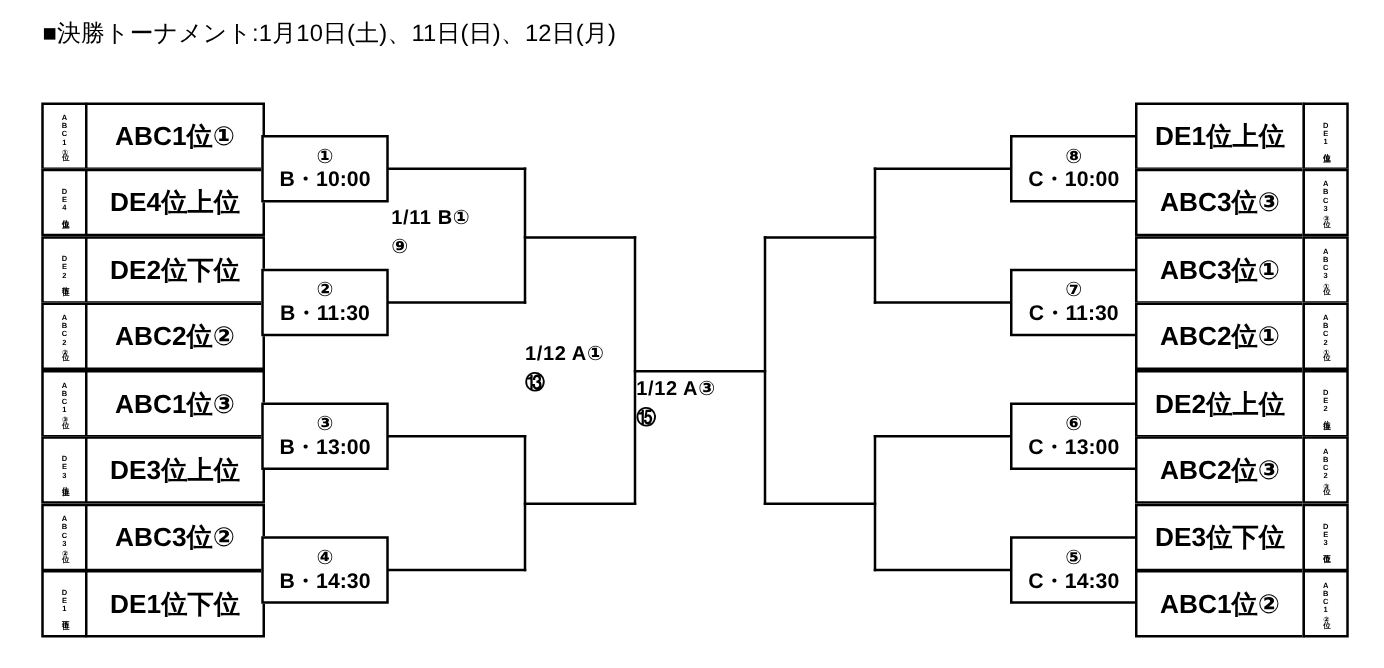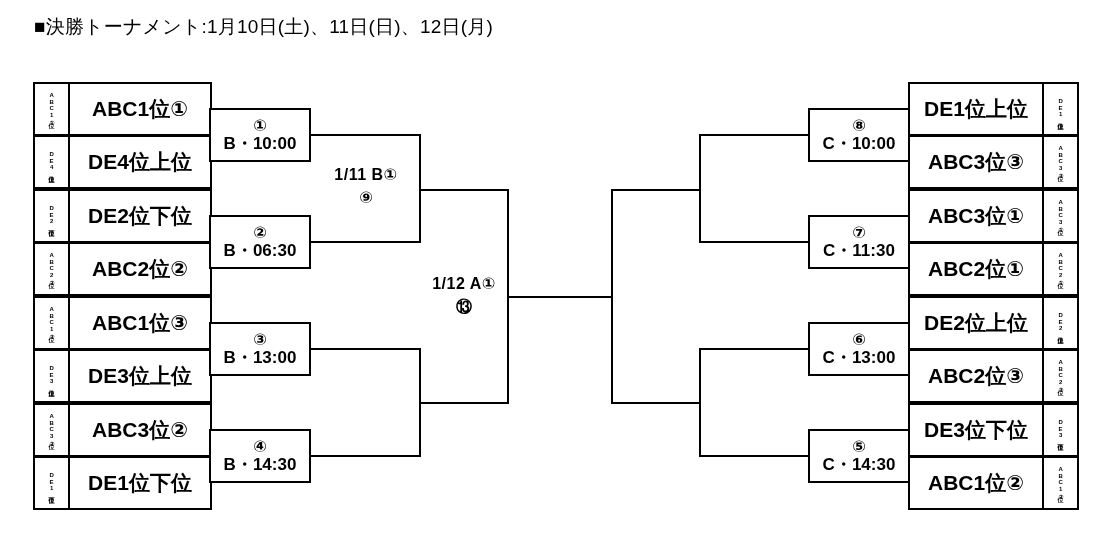--- a/index.html
+++ b/index.html
@@ -83,21 +83,20 @@
     line-height: 1;
     letter-spacing: 0px;
   }
   
   .hline { position: absolute; background: #000; height: 2px; }
   .vline { position: absolute; background: #000; width: 2px; }
 
   
   .round-label {
     position: absolute;
-    text-align: center;
     font-size: 16px;
     font-weight: bold;
     line-height: 1.45;
     white-space: nowrap;
   }
   .round-label .rl-main { display: block; letter-spacing: 0.5px; }
   .round-label .rl-num  { display: block; }
 </style>
 </head>
 <body>
@@ -155,21 +154,21 @@
   <div class="abs team-box" style="left:68px; top:456px; width:144px; height:54px;">
     <span>DE1位下位</span>
     </div>
 
   <div class="abs match-box" style="left:209px; top:108px; width:102px; height:54px;">
     <span class="match-no">①</span>
     <span class="match-time">B・10:00</span>
     </div>
   <div class="abs match-box" style="left:209px; top:215px; width:102px; height:54px;">
     <span class="match-no">②</span>
-    <span class="match-time">B・06:30</span>
+    <span class="match-time">B・11:30</span>
     </div>
   <div class="abs match-box" style="left:209px; top:322px; width:102px; height:54px;">
     <span class="match-no">③</span>
     <span class="match-time">B・13:00</span>
     </div>
   <div class="abs match-box" style="left:209px; top:429px; width:102px; height:54px;">
     <span class="match-no">④</span>
     <span class="match-time">B・14:30</span>
     </div>
 
@@ -192,20 +191,24 @@
   <div class="hline" style="left:419px; top:402px; width:90px;"></div>
   <div class="vline" style="left:507px; top:189px; height:215px;"></div>
 
   <div class="round-label" style="left:420px; top:272px; width:88px;">
     <span class="rl-main">1/12  A①</span>
     <span class="rl-num">⑬</span>
   </div>
 
   <div class="hline" style="left:507px; top:296px; width:106px;"></div>
 
+  <div class="round-label" style="left:509px; top:300px; width:104px;">
+    <span class="rl-main">1/12  A③</span>
+    <span class="rl-num">⑮</span>
+  </div>
 
   <div class="hline" style="left:611px; top:189px; width:90px;"></div>
   <div class="hline" style="left:611px; top:402px; width:90px;"></div>
   <div class="vline" style="left:611px; top:189px; height:215px;"></div>
 
 
   <div class="hline" style="left:699px; top:134px; width:111px;"></div>
   <div class="hline" style="left:699px; top:241px; width:111px;"></div>
   <div class="vline" style="left:699px; top:134px; height:109px;"></div>
 

